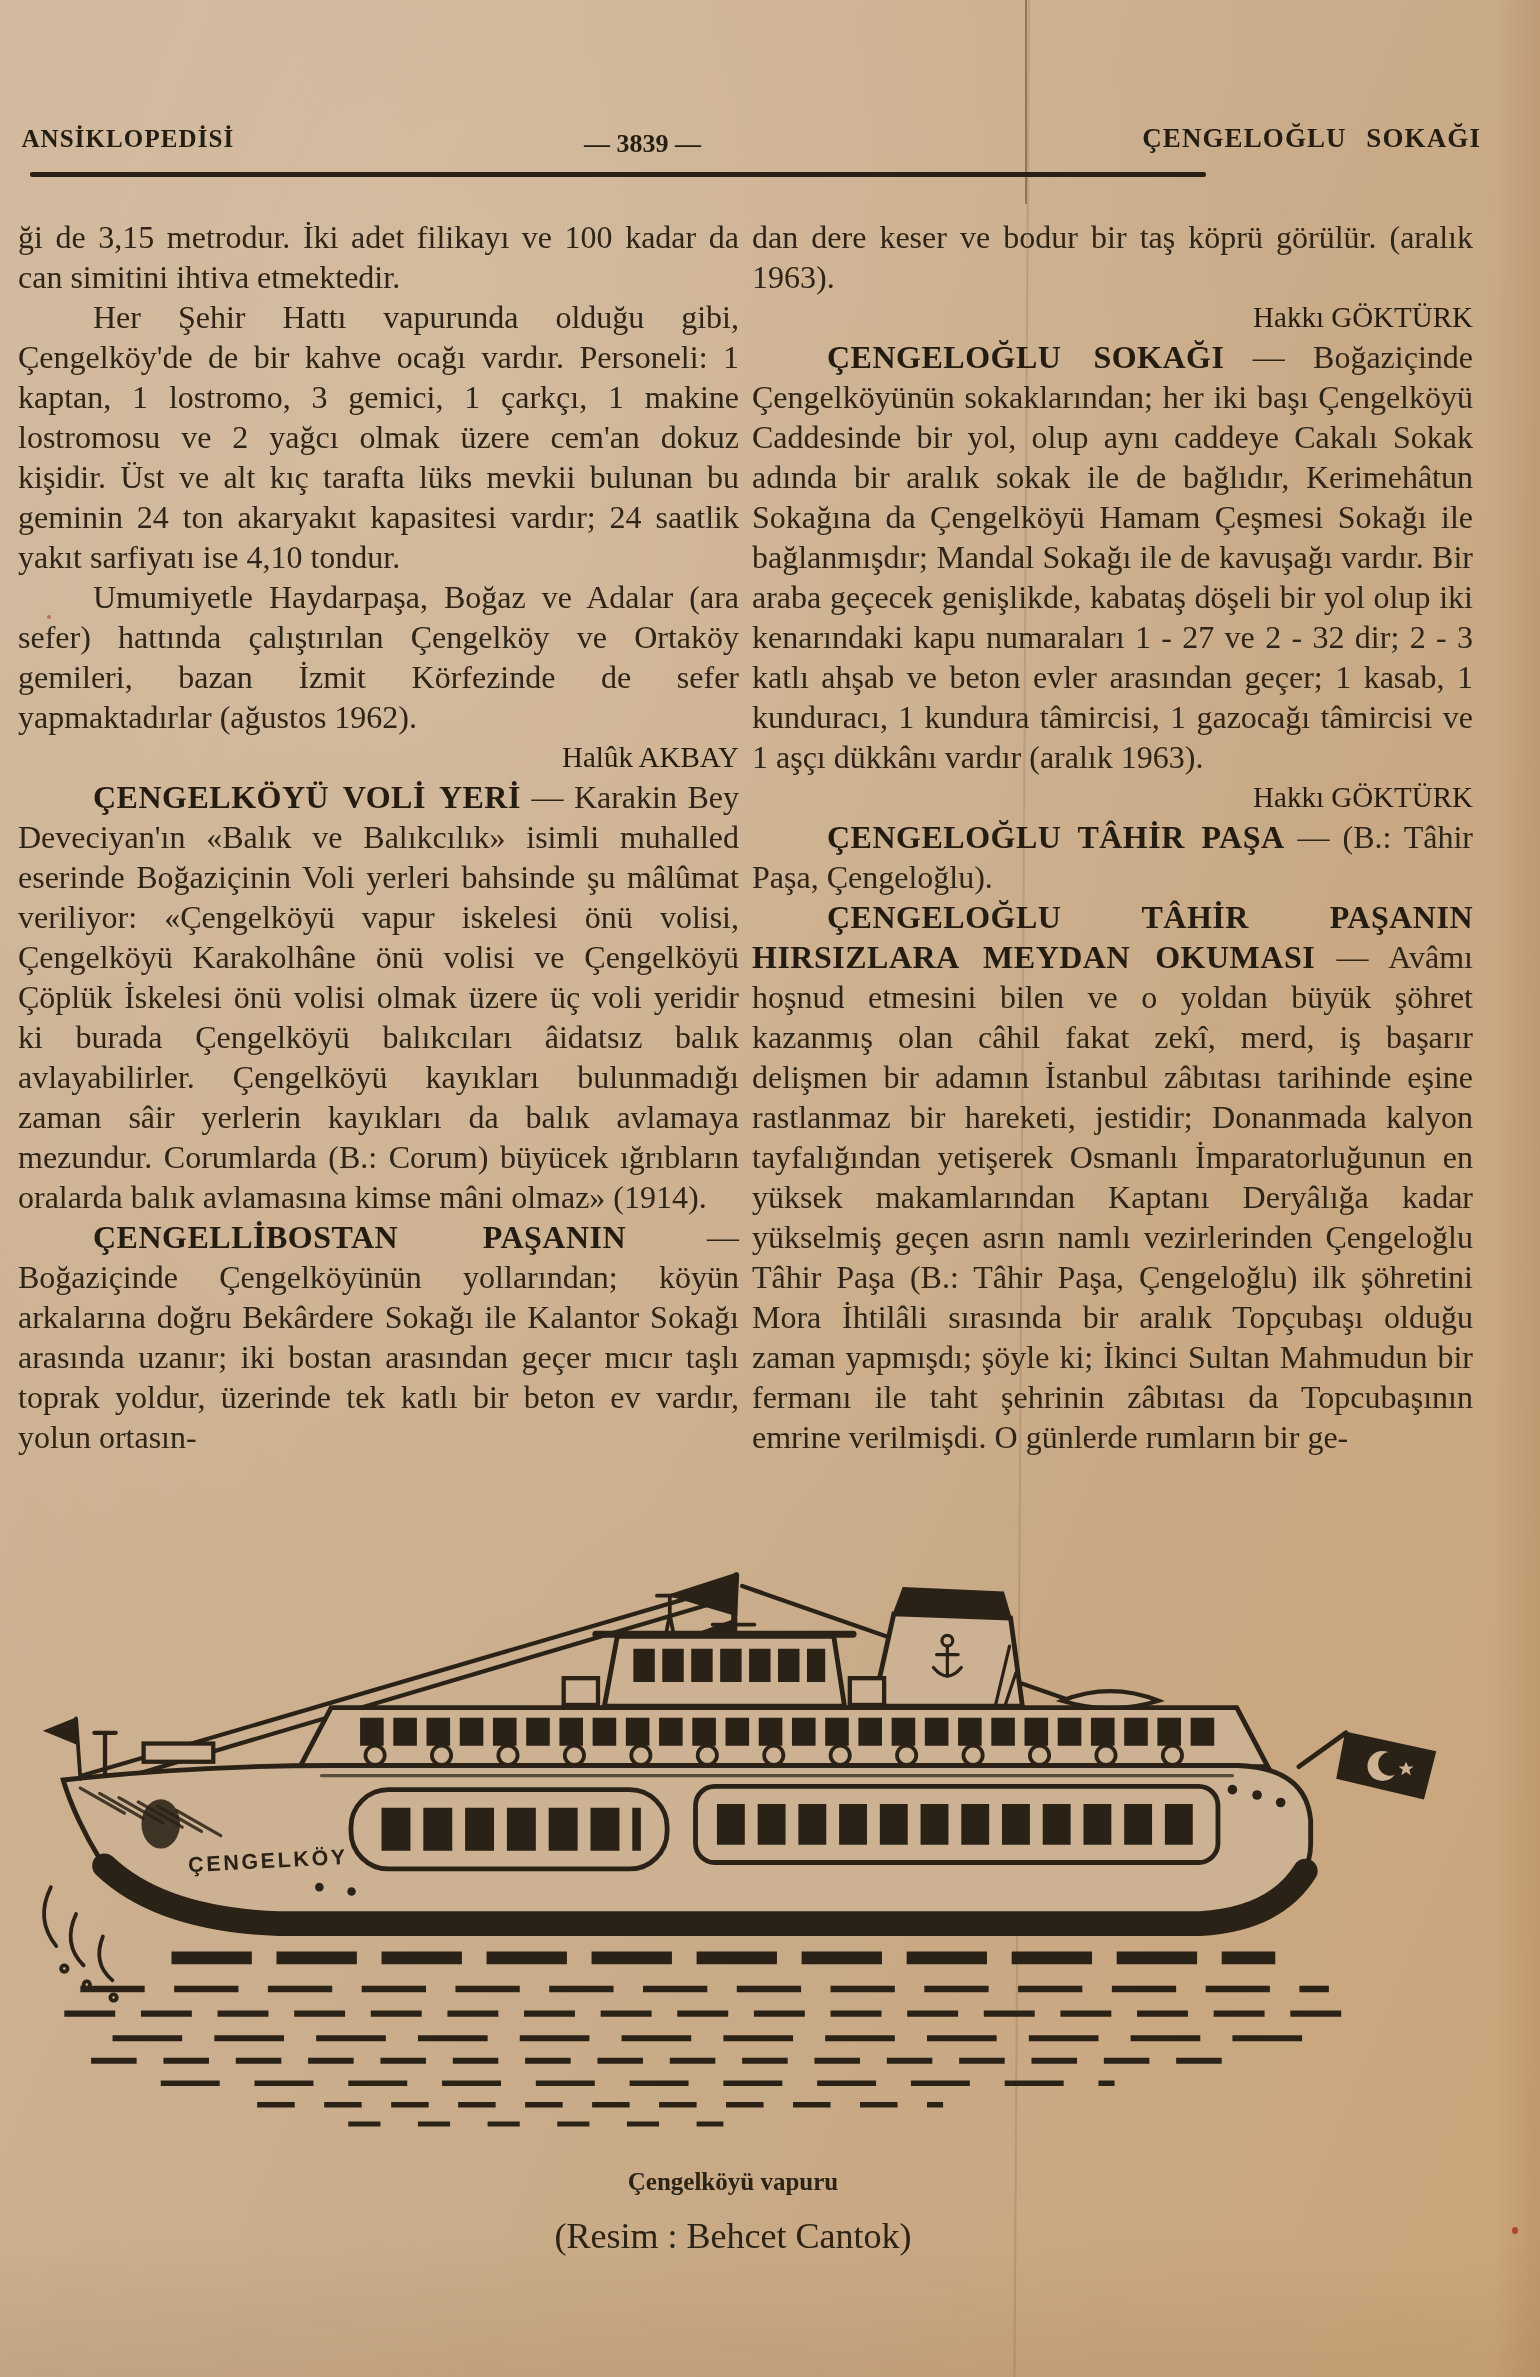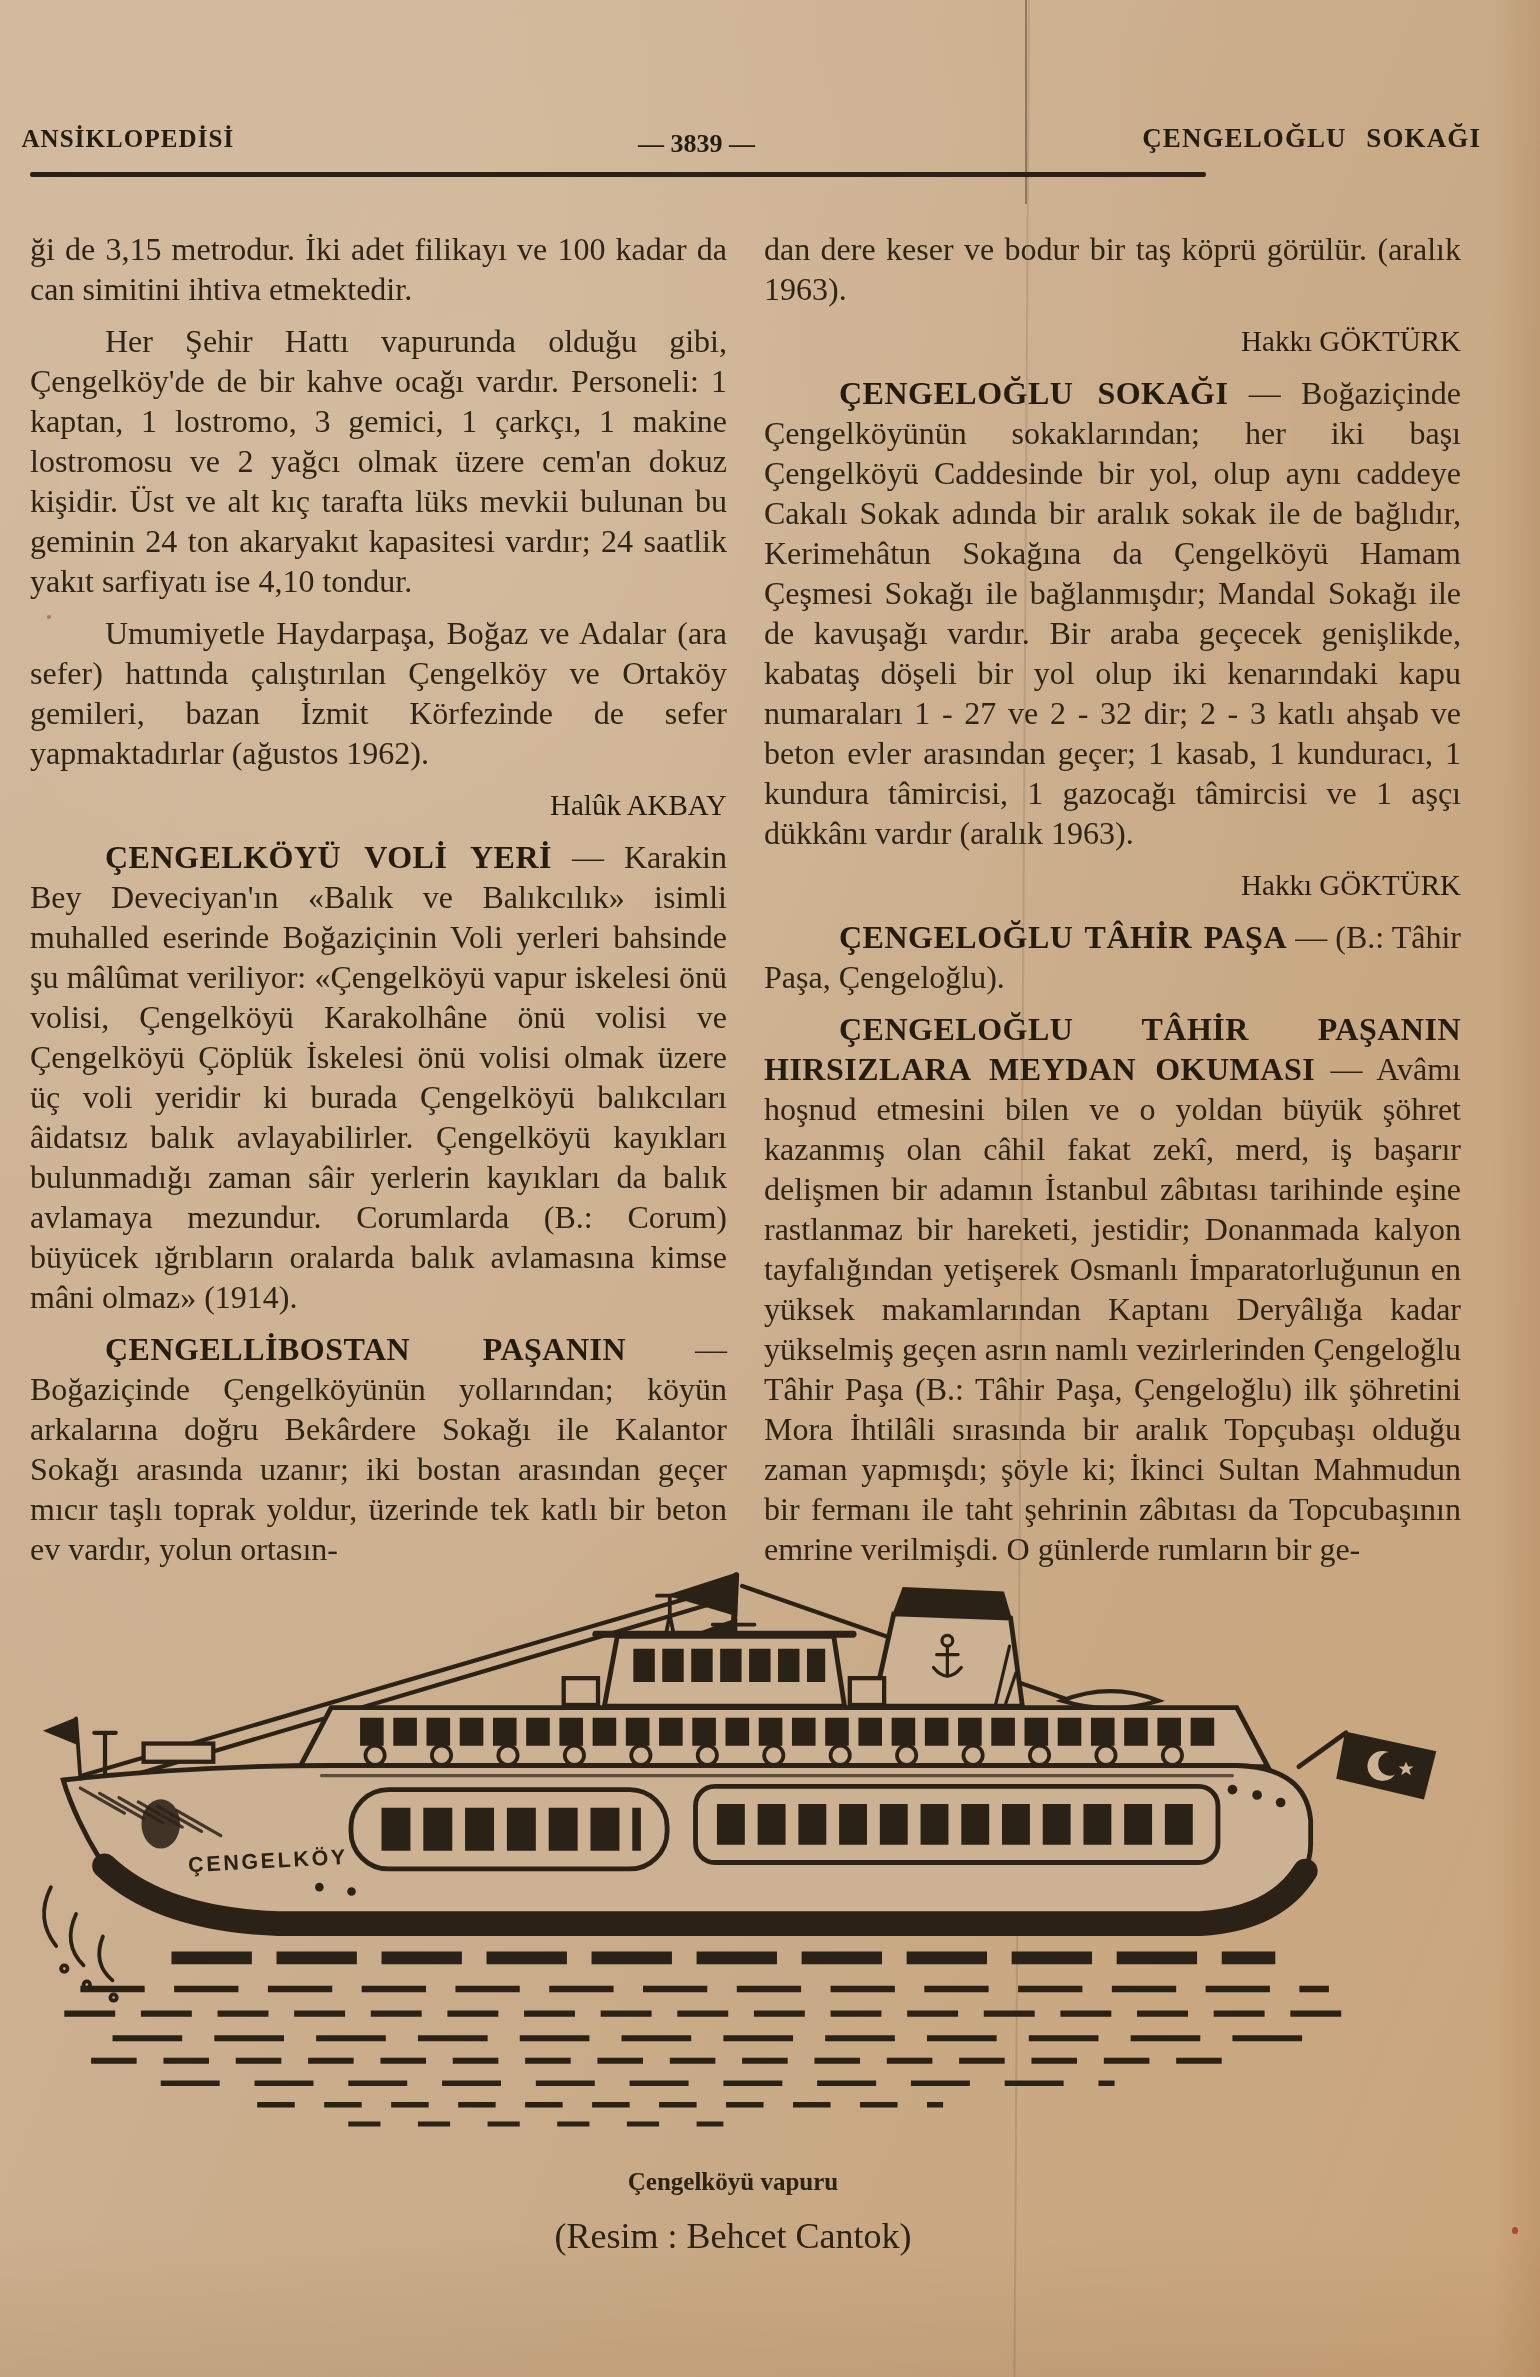--- a/index.html
+++ b/index.html
@@ -17,28 +17,28 @@
   .sheen{position:absolute;inset:0;
     background:radial-gradient(ellipse at 30% 18%, rgba(255,248,235,.14) 0%, rgba(255,248,235,0) 55%);}
   .crease{position:absolute;left:1028px;top:0;width:2.1px;height:2377px;
     background:rgba(90,62,36,.16); transform:rotate(.35deg); transform-origin:top;}
   .crease-top{position:absolute;left:1025px;top:0;width:2.1px;height:204px;background:rgba(70,48,28,.45);}
   .speck{position:absolute;border-radius:50%;}
   .speck.red1{left:1512px;top:2227px;width:5.9px;height:7px;background:#a83c28;opacity:.9;}
   .speck.red2{left:47px;top:615px;width:4.3px;height:4.3px;background:#9c4a30;opacity:.6;}
 
   .hdr-left{position:absolute;left:21.4px;top:125px;font-weight:bold;font-size:25px;letter-spacing:1.1px;color:#241d12;}
-  .hdr-center{position:absolute;left:584px;top:129px;width:225px;text-align:center;font-weight:bold;font-size:26px;color:#241d12;}
+  .hdr-center{position:absolute;left:584px;top:129px;width:225px;font-weight:bold;font-size:26px;color:#241d12;}
   .hdr-right{position:absolute;left:1067px;top:123px;width:414px;text-align:right;font-weight:bold;font-size:27px;letter-spacing:1.1px;word-spacing:11.8px;color:#241d12;}
   .hdr-rule{position:absolute;left:29.5px;top:172px;width:1176px;height:4.8px;background:#292117;border-radius:2.1px;}
 
   .col{position:absolute;top:217px;text-align:justify;font-size:32px;line-height:40px;}
   .col-left{left:18px;width:721px;}
   .col-right{left:752px;width:721px;}
-  .col p{margin:12px;}
+  .col p{margin:0;}
   .ind{text-indent:75px;}
   .entry{margin-top:4.3px;}
   .lead{font-weight:bold;letter-spacing:0.5px;word-spacing:3.2px;color:#241c10;}
   .sig{margin:2.1px 38px 2.1px 0;text-align:right;font-weight:normal;font-size:29px;color:#241c10;}
 
   .figure{position:absolute;left:0;top:1544px;width:1540px;height:622px;}
   .caption{position:absolute;left:0;top:2168px;width:1466px;text-align:center;color:#2b2315;}
   .caption-title{font-weight:bold;font-size:25px;margin:0;}
   .caption-credit{font-size:36px;margin:19.3px 0 0 0;}
 </style>

